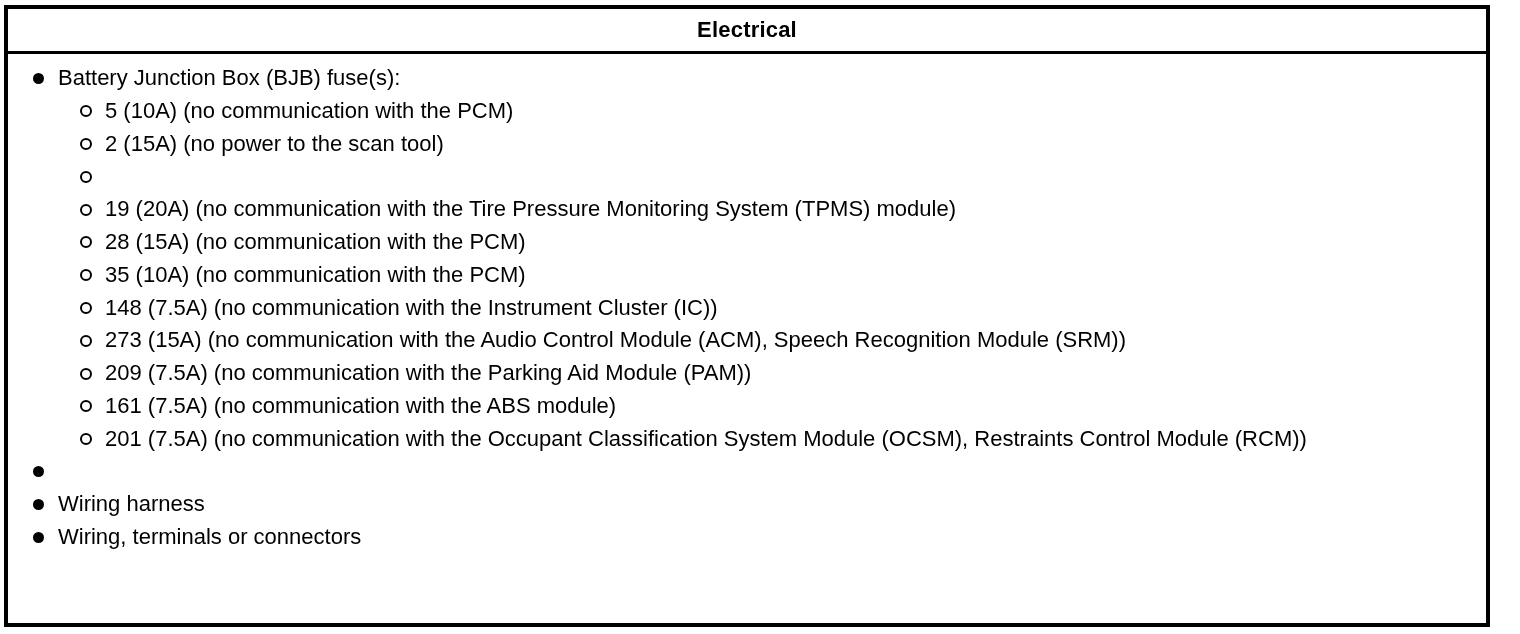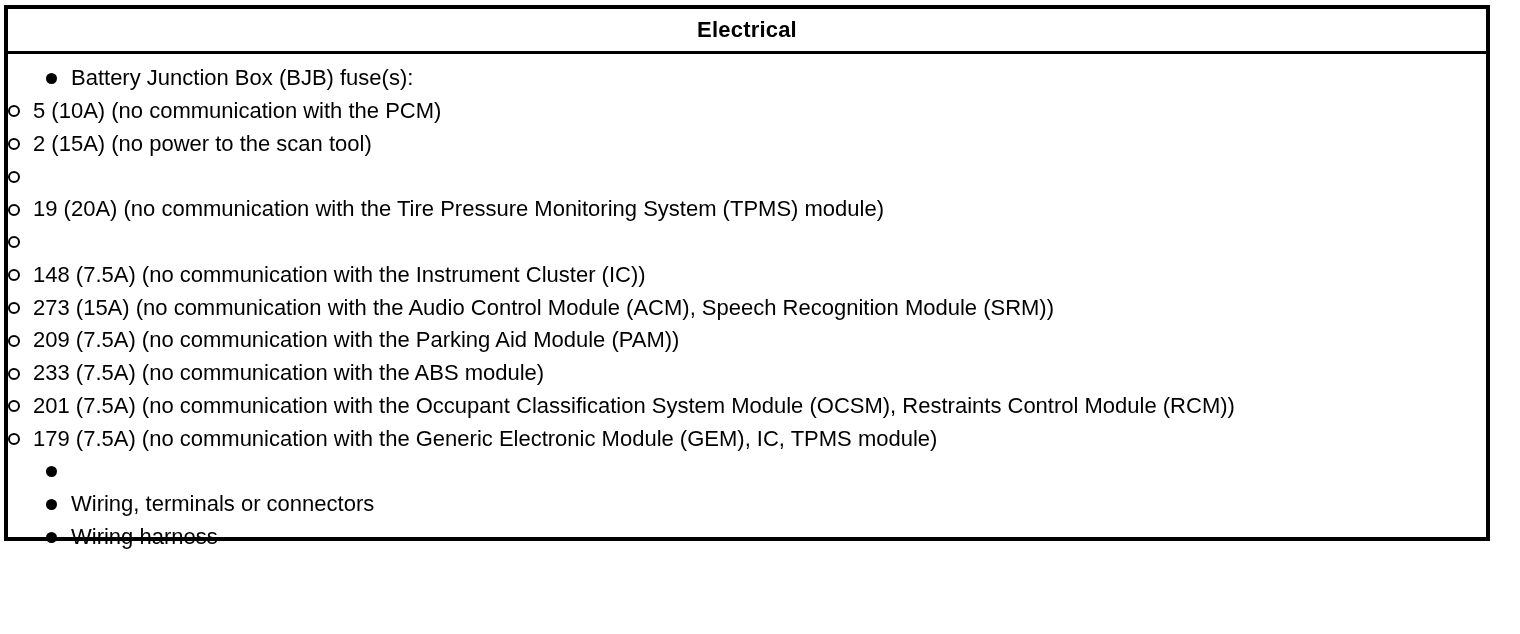--- a/index.html
+++ b/index.html
@@ -13,21 +13,21 @@
     position: relative;
     font-family: "Liberation Sans", sans-serif;
     color: #000000;
     -webkit-font-smoothing: antialiased;
   }
   .table-box {
     position: absolute;
     left: 4px;
     top: 5px;
     width: 1486px;
-    height: 536px;
+    height: 622px;
     box-sizing: border-box;
     border: 4px solid #000000;
     background: #ffffff;
   }
   .header-row {
     box-sizing: border-box;
     height: 45px;
     border-bottom: 3px solid #000000;
     display: flex;
     align-items: center;
@@ -42,22 +42,22 @@
     padding-top: 8px;
     font-size: 22px;
   }
   .row {
     display: flex;
     align-items: center;
     height: 32.8px;
     white-space: nowrap;
     overflow: hidden;
   }
-  .row.level1 { padding-left: 38px; }
-  .row.level2 { }
+  .row.level1 { padding-left: 25px; }
+  .row.level2 { padding-left: 72px; }
   .marker {
     flex: 0 0 auto;
     display: inline-block;
     box-sizing: border-box;
     border-radius: 50%;
   }
   .marker.filled {
     width: 11px;
     height: 11px;
     background: #000000;
@@ -96,50 +96,51 @@
       </div>
       <div class="row level2">
         <span class="marker open"></span>
       </div>
       <div class="row level2">
         <span class="marker open"></span>
         <span class="label">19 (20A) (no communication with the Tire Pressure Monitoring System (TPMS) module)</span>
       </div>
       <div class="row level2">
         <span class="marker open"></span>
+        <span class="label">28 (15A) (no communication with the PCM)</span>
+      </div>
+      <div class="row level2">
+        <span class="marker open"></span>
+        <span class="label">35 (10A) (no communication with the PCM)</span>
       </div>
       <div class="row level2">
         <span class="marker open"></span>
         <span class="label">148 (7.5A) (no communication with the Instrument Cluster (IC))</span>
       </div>
       <div class="row level2">
         <span class="marker open"></span>
         <span class="label">273 (15A) (no communication with the Audio Control Module (ACM), Speech Recognition Module (SRM))</span>
       </div>
       <div class="row level2">
         <span class="marker open"></span>
         <span class="label">209 (7.5A) (no communication with the Parking Aid Module (PAM))</span>
       </div>
       <div class="row level2">
         <span class="marker open"></span>
-        <span class="label">233 (7.5A) (no communication with the ABS module)</span>
+        <span class="label">161 (7.5A) (no communication with the ABS module)</span>
       </div>
       <div class="row level2">
         <span class="marker open"></span>
         <span class="label">201 (7.5A) (no communication with the Occupant Classification System Module (OCSM), Restraints Control Module (RCM))</span>
-      </div>
-      <div class="row level2">
-        <span class="marker open"></span>
-        <span class="label">179 (7.5A) (no communication with the Generic Electronic Module (GEM), IC, TPMS module)</span>
       </div>
       <div class="row level1">
         <span class="marker filled"></span>
       </div>
       <div class="row level1">
         <span class="marker filled"></span>
-        <span class="label">Wiring, terminals or connectors</span>
+        <span class="label">Wiring harness</span>
       </div>
       <div class="row level1">
         <span class="marker filled"></span>
-        <span class="label">Wiring harness</span>
+        <span class="label">Wiring, terminals or connectors</span>
       </div>
     </div>
 </div>
 
 </body></html>

